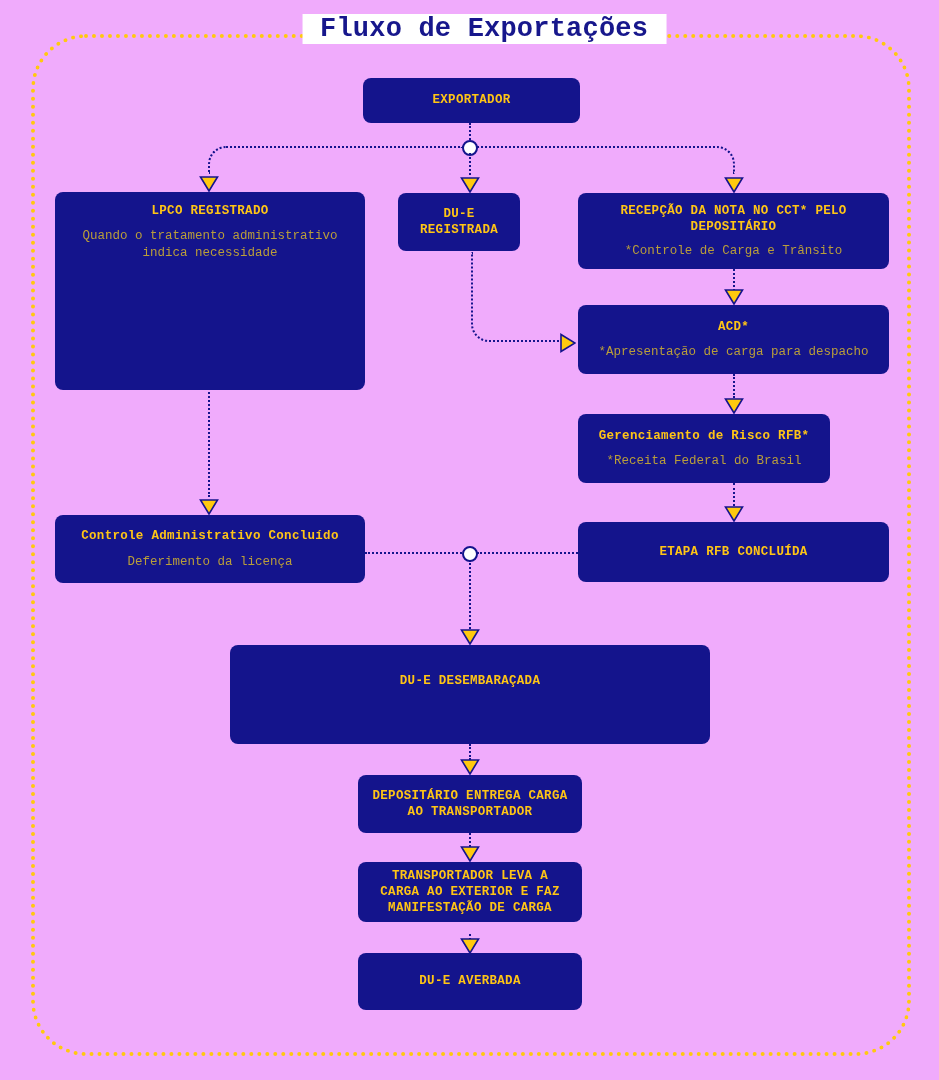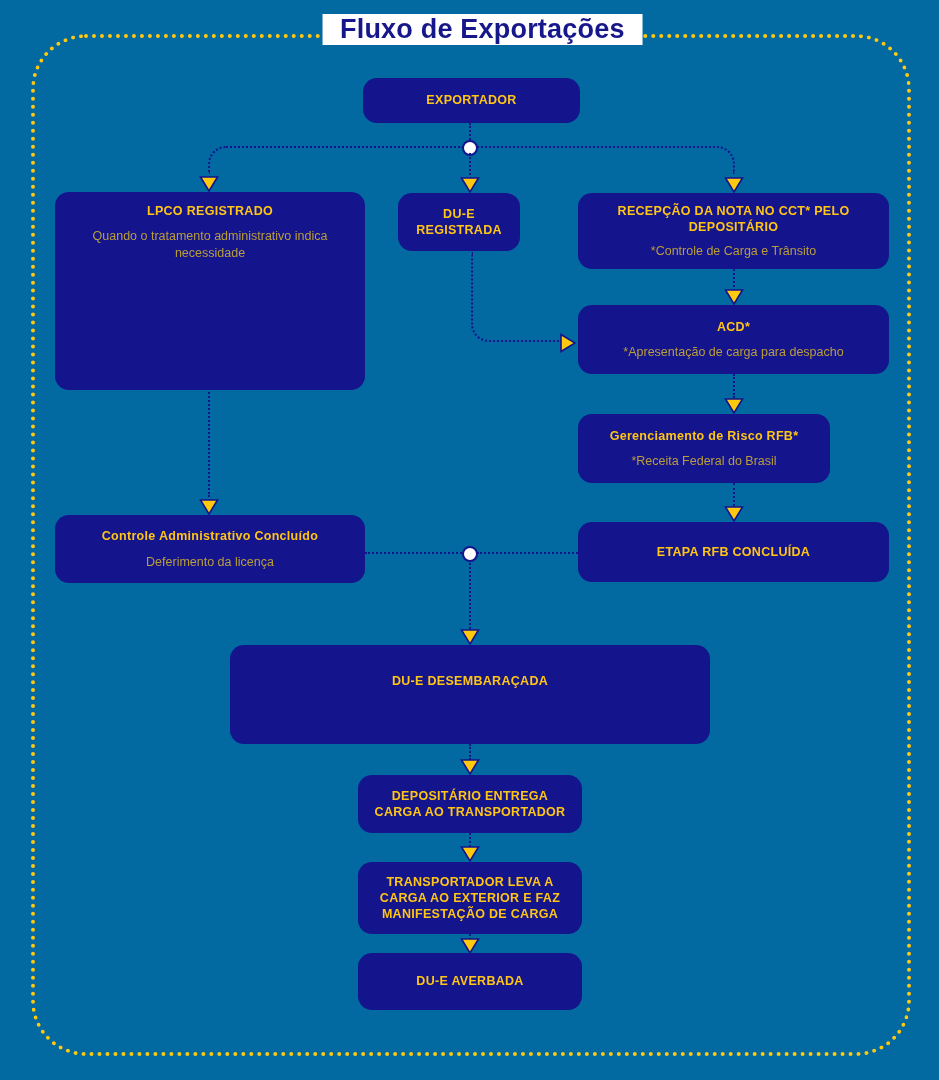--- a/index.html
+++ b/index.html
@@ -1,30 +1,30 @@
 <!DOCTYPE html>
 <html><head>
 <meta charset="utf-8">
 <style>
   html,body { margin:0; padding:0; background:#ffffff; }
   .canvas {
-    position:relative; width:939px; height:1080px; background:#0369a1;
-    font-family:Liberation Sans, sans-serif; overflow:hidden;
+    position:relative; width:939px; height:1080px; background:#f0abfc;
+    font-family:Liberation Mono, monospace; overflow:hidden;
   }
   .outer-border {
     position:absolute; left:31px; top:34px; width:872px; height:1014px;
     border:4px dotted #FFC90E; border-radius:55px;
   }
   .diagram-title {
     position:absolute; top:14px; left:50%; transform:translateX(-46%);
     background:#ffffff; padding:0 18px; white-space:nowrap;
     font-size:27px; font-weight:bold; color:#17178C; letter-spacing:0.2px;
   }
   .node {
-    position:absolute; background:#14148C; border-radius:14px;
+    position:absolute; background:#14148C; border-radius:8px;
     display:flex; flex-direction:column; align-items:center; justify-content:center;
     text-align:center; box-sizing:border-box; padding:6px 14px;
   }
   .node-title { font-weight:bold; font-size:12.5px; color:#FFC515; line-height:1.3; letter-spacing:0.3px; }
   .node-sub   { font-weight:normal; font-size:12.5px; color:#BA9E3A; line-height:1.3; margin-top:9px; }
   .note {
     background:#FFC90E; color:#17178C; border-radius:12px; font-size:12.5px; line-height:1.35;
     display:flex; align-items:center; justify-content:center; text-align:center;
     box-sizing:border-box; padding:6px 12px;
   }
@@ -46,21 +46,21 @@
   #due-registrada    { left:398px; top:193px; width:122px; height:58px; }
   #recepcao          { left:578px; top:193px; width:311px; height:76px; }
   #recepcao .node-sub{ margin-top:7px; }
   #acd               { left:578px; top:305px; width:311px; height:69px; }
   #gerenciamento     { left:578px; top:414px; width:252px; height:69px; }
   #controle-adm      { left:55px;  top:515px; width:310px; height:68px; }
   #etapa-rfb         { left:578px; top:522px; width:311px; height:60px; }
   #due-desembaracada { left:230px; top:645px; width:480px; height:99px; justify-content:flex-start; padding-top:28px; }
   #due-desembaracada .note { width:454px; height:52px; margin-top:11px; }
   #depositario       { left:358px; top:775px; width:224px; height:58px; }
-  #transportador     { left:358px; top:862px; width:224px; height:72px; }
+  #transportador     { left:358px; top:862px; width:224px; height:60px; }
   #due-averbada      { left:358px; top:953px; width:224px; height:57px; }
 </style>
 </head>
 <body>
 
 <div class="canvas">
 
   <div class="outer-border"></div>
   <div class="diagram-title">Fluxo de Exportações</div>
 

